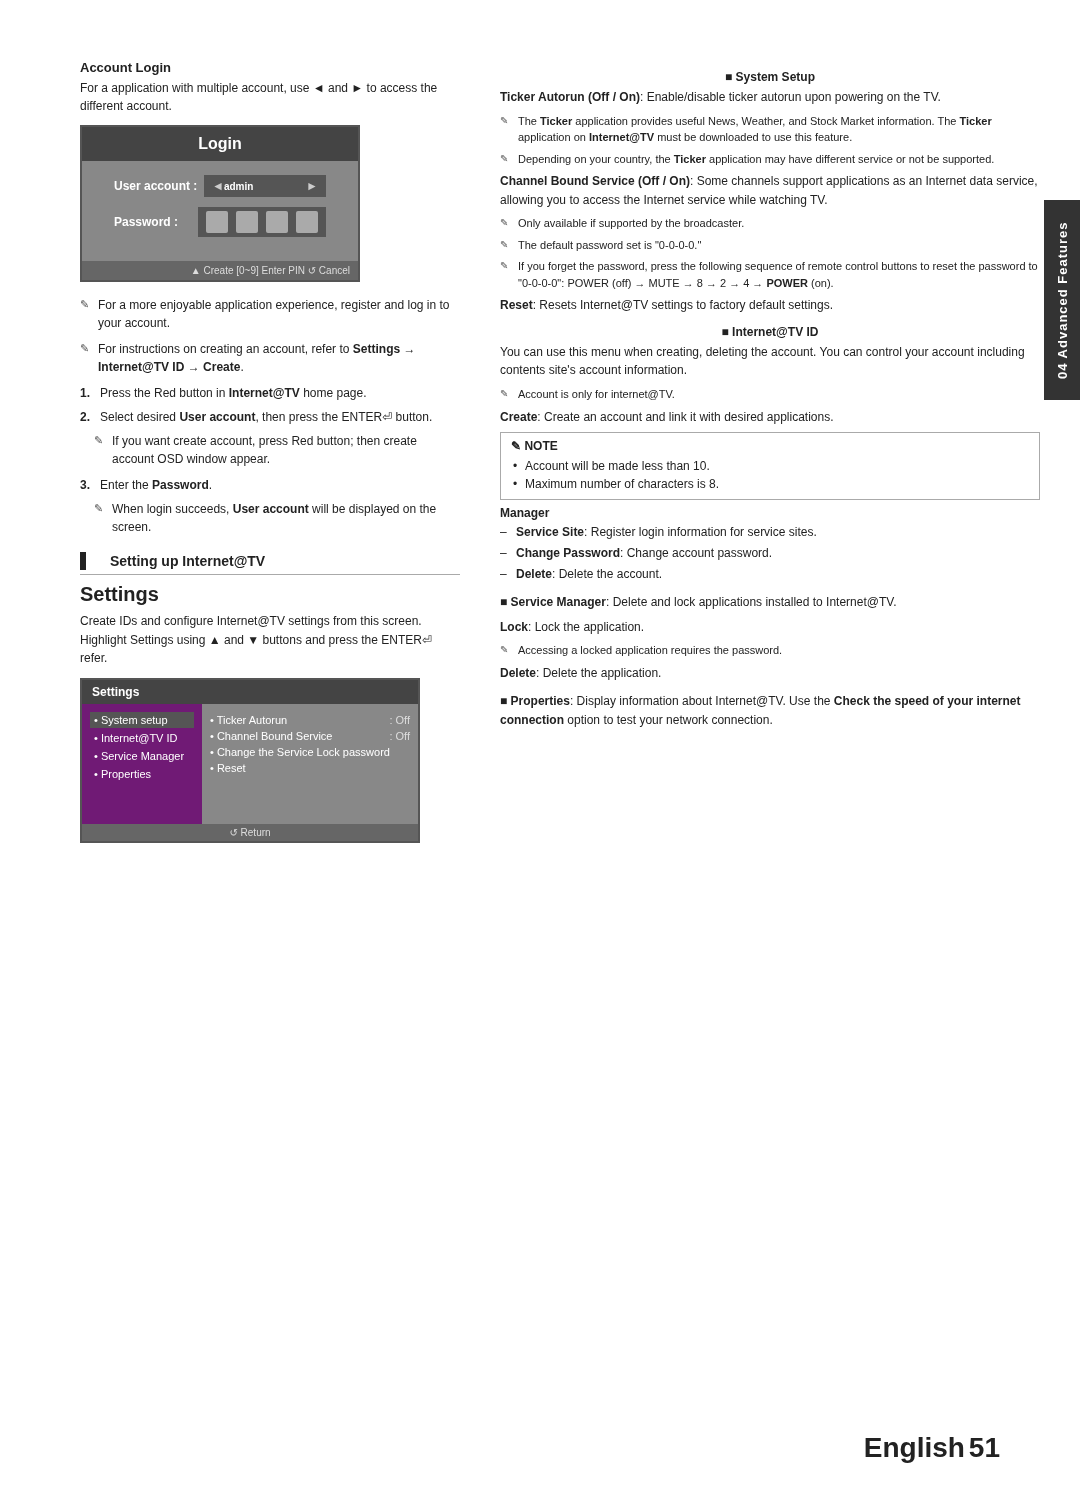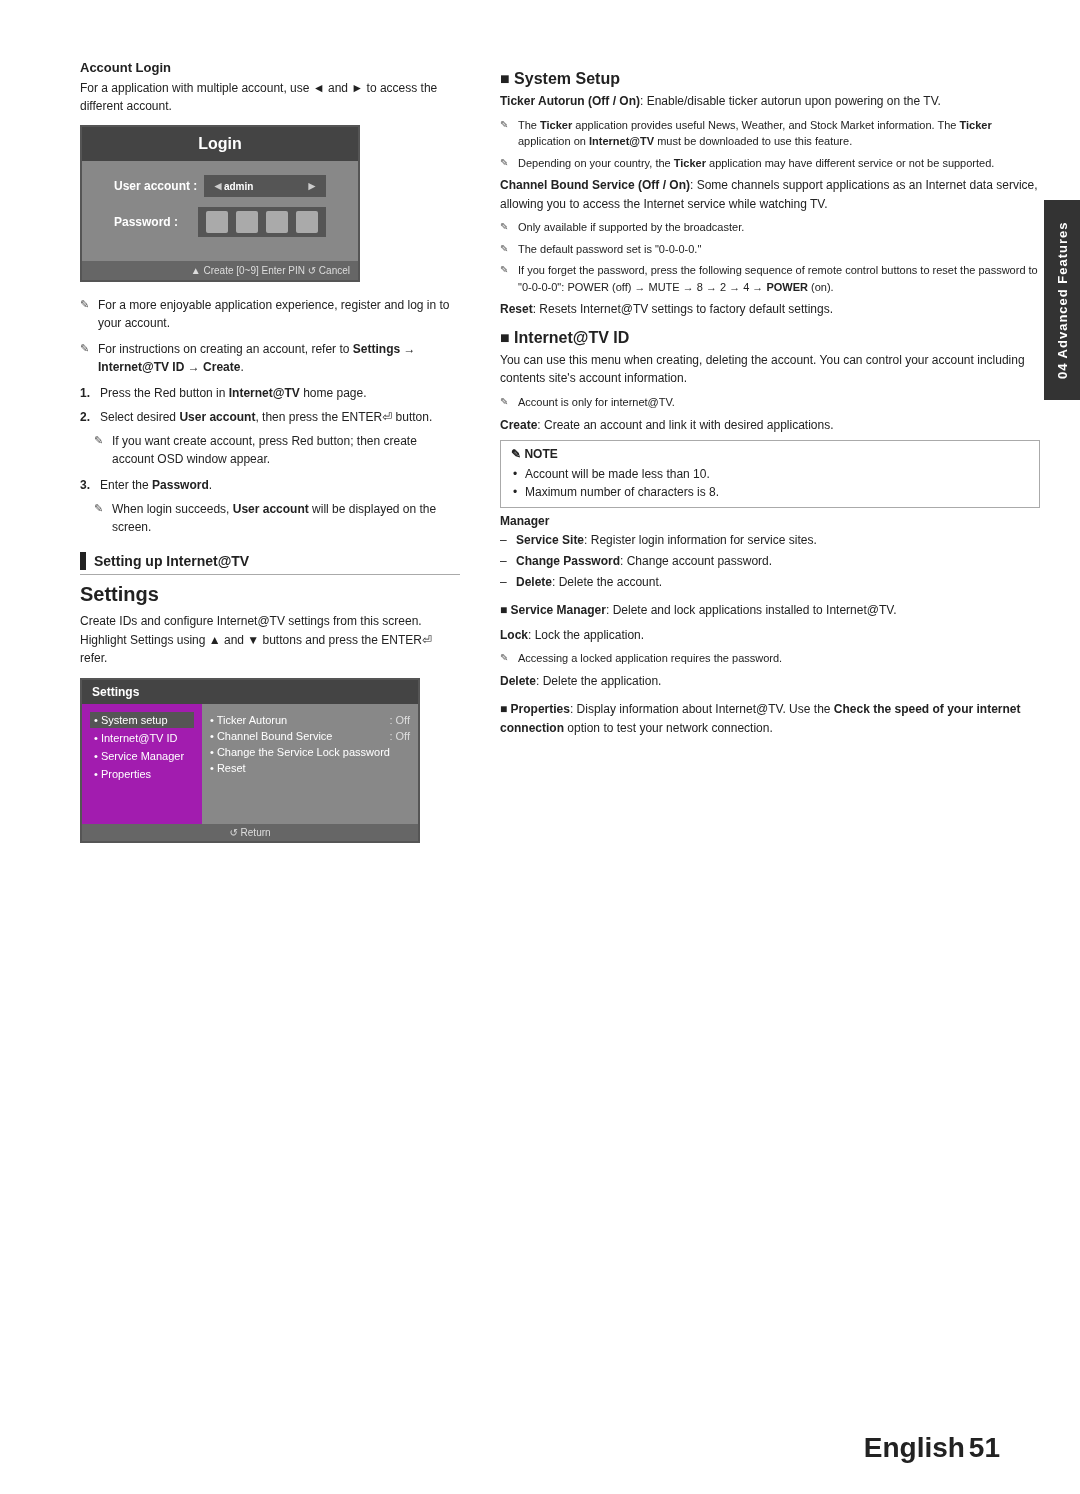--- a/index.html
+++ b/index.html
@@ -182,21 +182,21 @@
 
     .numbered-item .num {
       font-weight: bold;
       min-width: 14px;
     }
 
     
     .section-header-bar {
       display: flex;
       align-items: center;
-      gap: 8px;
+      gap: 24px;
       margin: 16px 0 6px 0;
       border-bottom: 1px solid #aaa;
       padding-bottom: 4px;
     }
 
     .black-bar {
       width: 6px;
       height: 18px;
       background: #222;
       display: inline-block;
@@ -230,21 +230,21 @@
     }
 
     .settings-dialog-body {
       display: flex;
       background: #888;
       min-height: 120px;
     }
 
     .settings-left-panel {
       width: 120px;
-      background: #a21caf;
+      background: #701a75;
       padding: 8px;
     }
 
     .settings-menu-item {
       font-size: 11px;
       color: #fff;
       padding: 2px 4px;
       margin-bottom: 2px;
     }
 
@@ -278,23 +278,24 @@
     .settings-footer {
       background: #666;
       text-align: center;
       padding: 3px 8px;
       font-size: 10px;
       color: #ddd;
     }
 
     
     .right-section-title {
-      font-size: 16px;
+      font-size: 12px;
       font-weight: bold;
       margin-bottom: 4px;
+      text-align: center;
     }
 
     .sub-section-title {
       font-weight: bold;
       font-size: 12px;
       margin-bottom: 3px;
     }
 
     .body-text {
       font-size: 12px;

